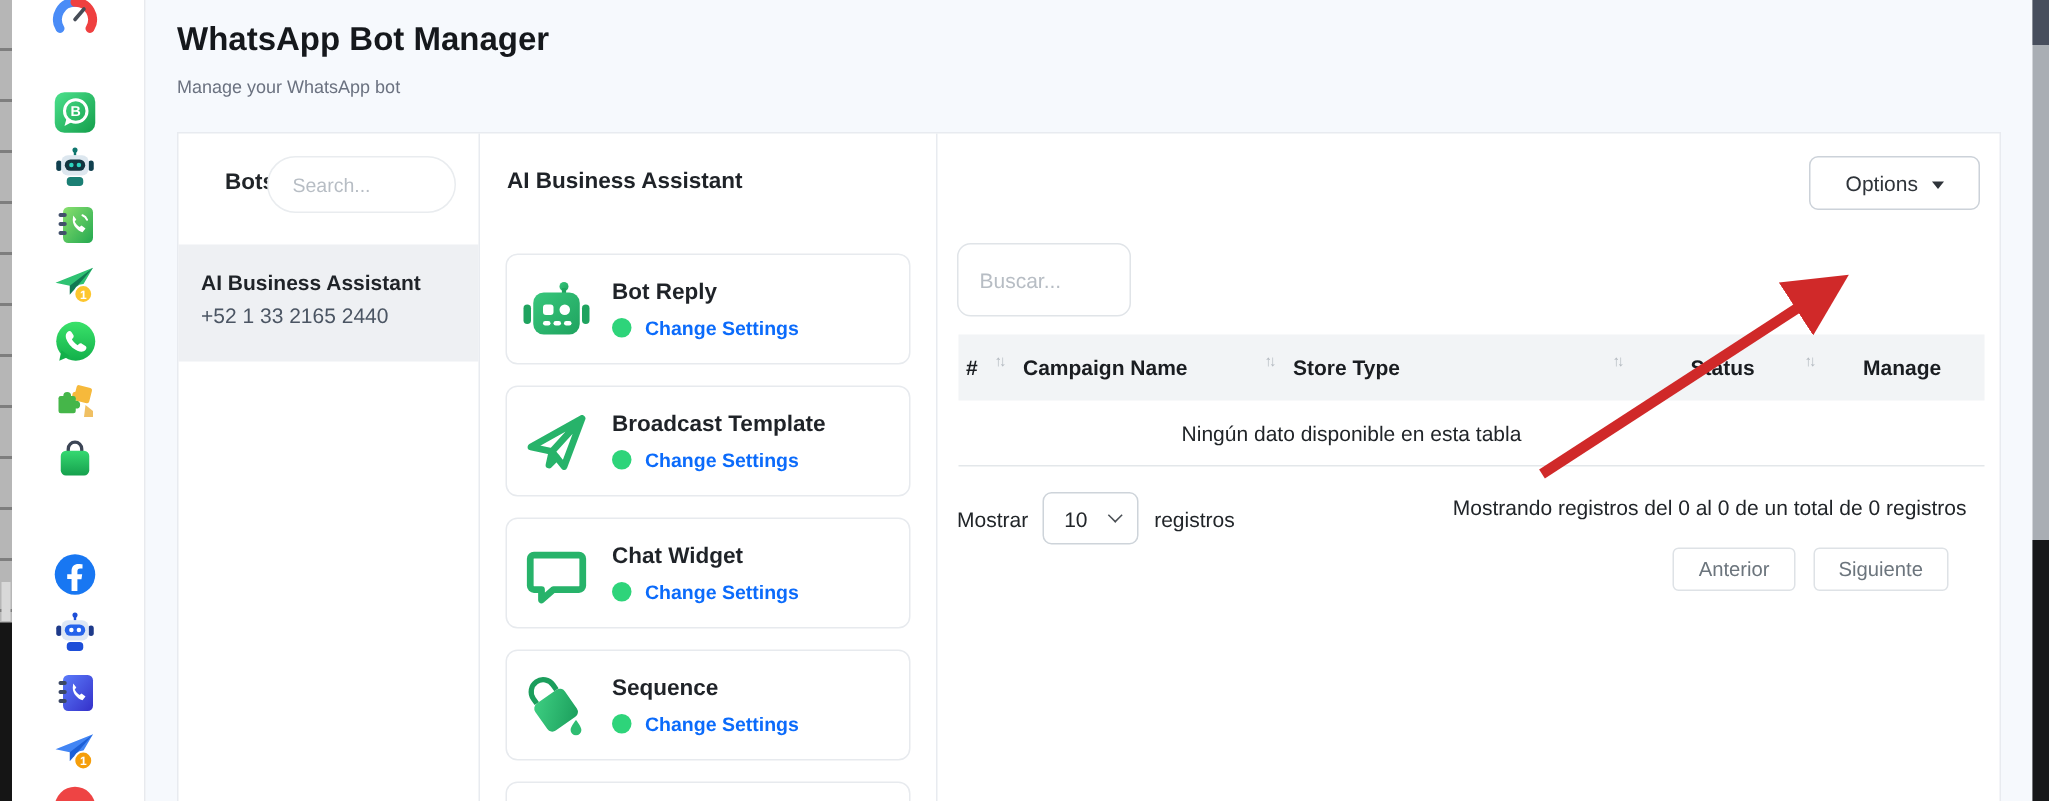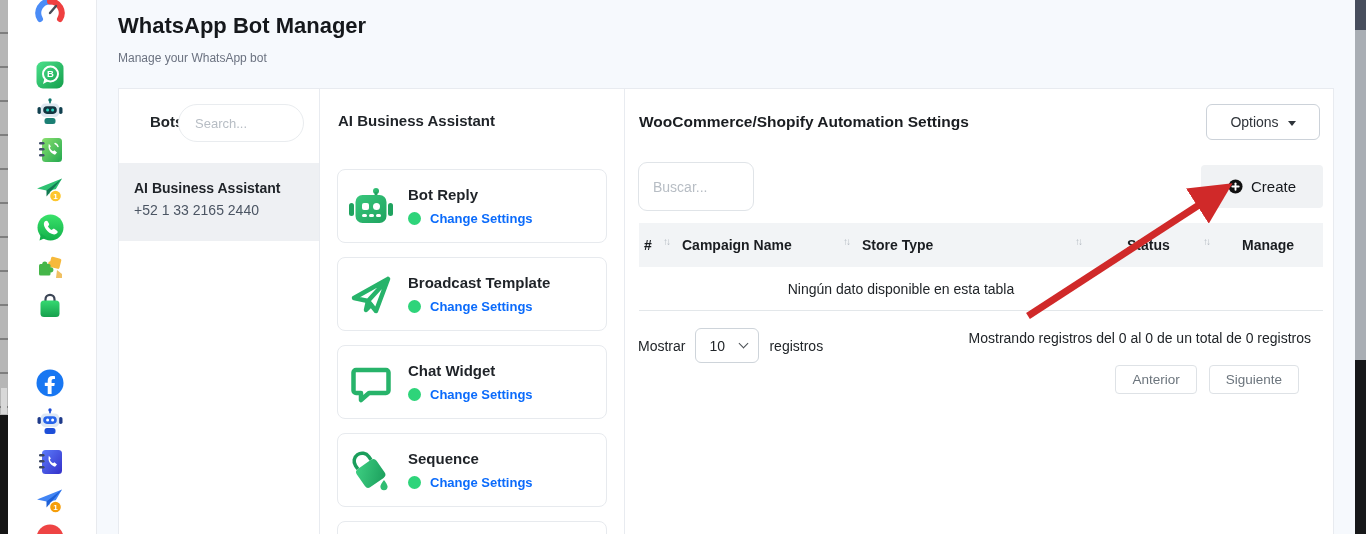--- a/index.html
+++ b/index.html
@@ -326,36 +326,27 @@
       </div>
       <div class="ctitle">Sequence</div>
       <div class="cstatus">
         <span class="dot"></span>
         <span class="cs-link">Change Settings</span>
       </div>
     </div>
 
     <div class="ai-card" style="top:432px"></div>
 
-    <div class="tbl-title">WooCommerce/Shopify Automation Settings</div>
     <div class="options-btn">
       <span>Options</span>
       <span class="caret-down"></span>
     </div>
 
     <input class="buscar" placeholder="Buscar..." style="">
 
-    <button class="create-btn">
-      <svg class="plus-icon" viewBox="0 0 16 16">
-        <circle cx="8" cy="8" r="7.5" fill="#111"></circle>
-        <rect x="7" y="3.6" width="2" height="8.8" rx="1" fill="#fff"></rect>
-        <rect x="3.6" y="7" width="8.8" height="2" rx="1" fill="#fff"></rect>
-      </svg>
-      <span>Create</span>
-    </button>
 
     <div class="thead">
       <div class="th">
         <span>#</span>
         <span class="sort">↑↓</span>
       </div>
       <div class="th">
         <span>Campaign Name</span>
         <span class="sort">↑↓</span>
       </div>

